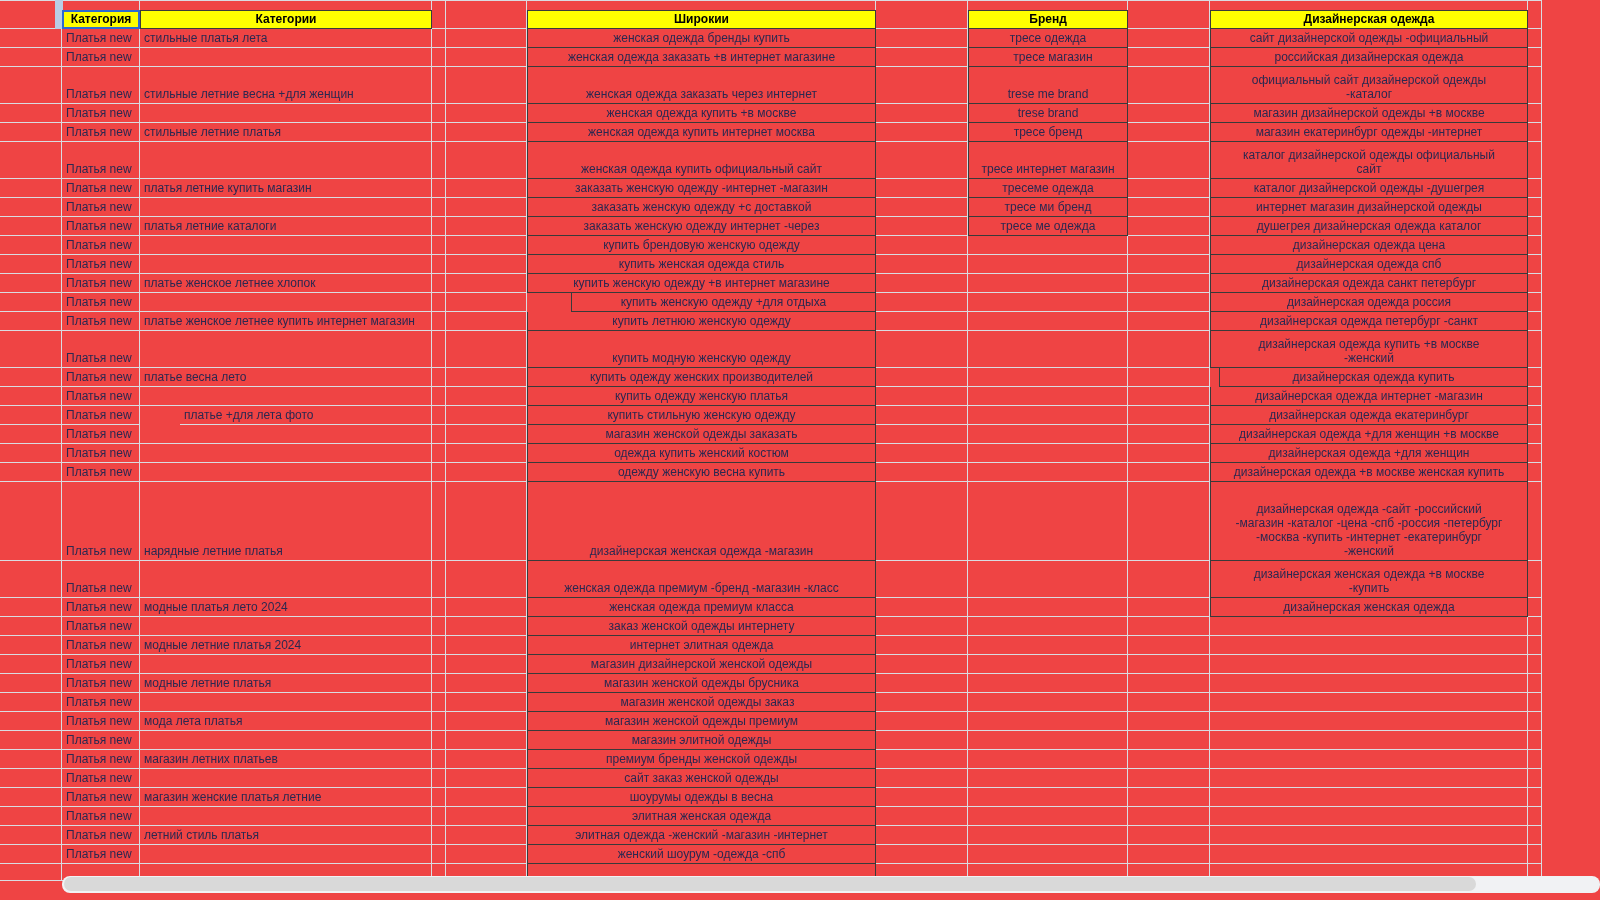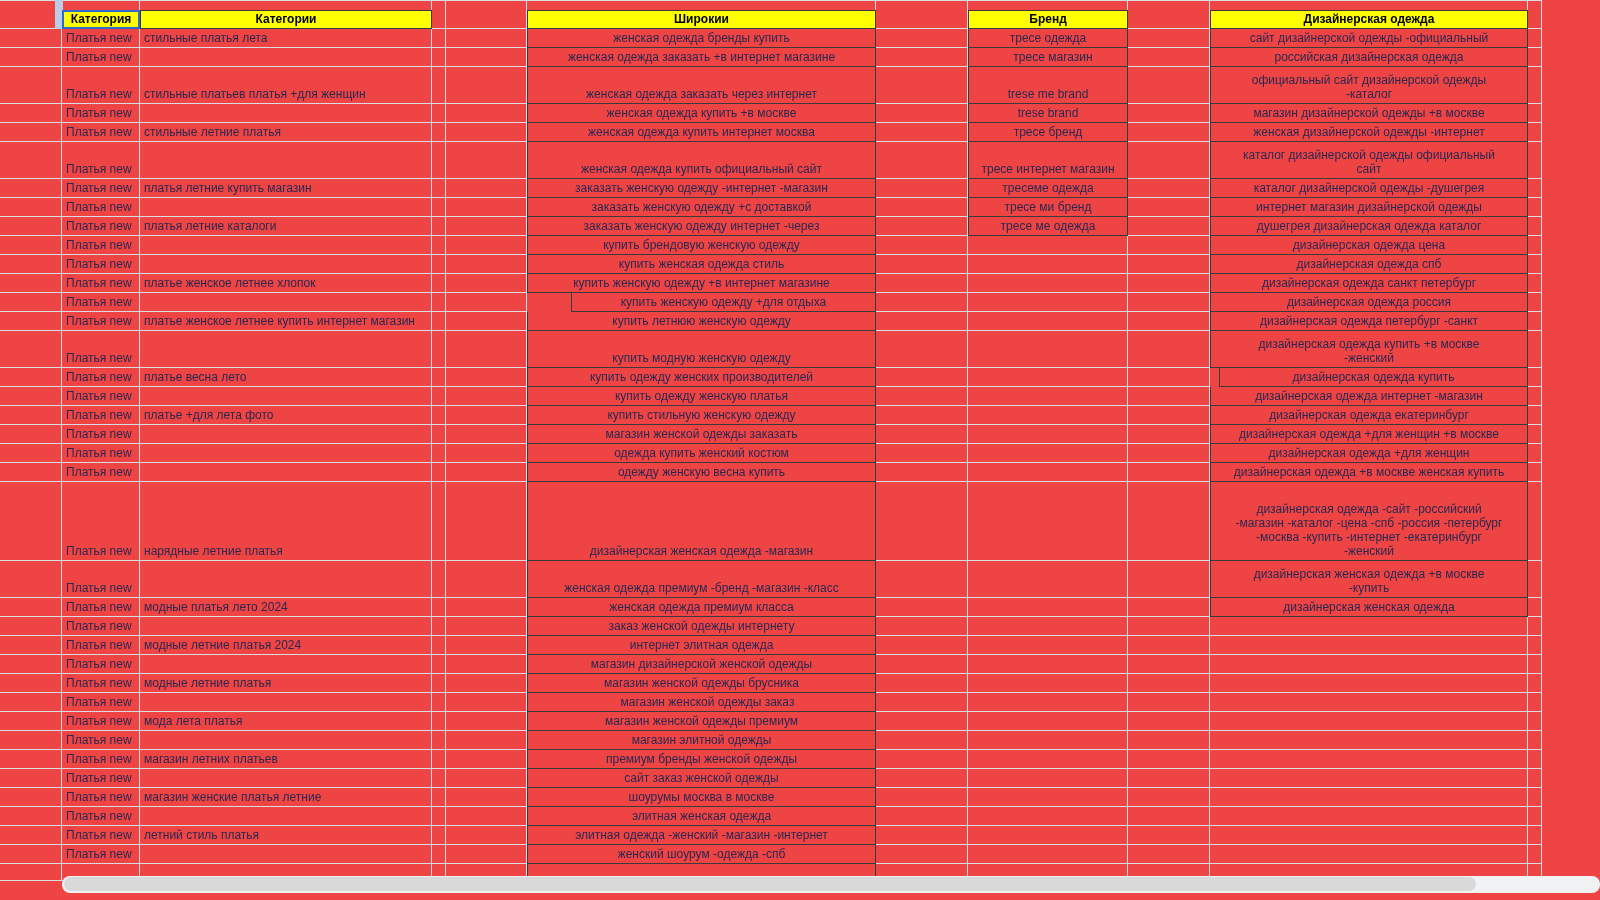--- a/index.html
+++ b/index.html
@@ -107,21 +107,21 @@
       <div class="c" style="height: 19px;"></div>
       <div class="c" style="height: 19px;"></div>
       <div class="c bordered" style="height: 19px;">женская одежда заказать +в интернет магазине</div>
       <div class="c" style="height: 19px;"></div>
       <div class="c bordered" style="height: 19px; padding-left: 14px;">тресе магазин</div>
       <div class="c" style="height: 19px;"></div>
       <div class="c bordered" style="height: 19px;">российская дизайнерская одежда</div>
       <div class="c" style="height: 19px;"></div>
       <div class="c" style="height: 37px;"></div>
       <div class="c left clip" style="height: 37px;">Платья new</div>
-      <div class="c left" style="height: 37px;">стильные платьев платья +для женщин</div>
+      <div class="c left" style="height: 37px;">стильные летние весна +для женщин</div>
       <div class="c" style="height: 37px;"></div>
       <div class="c" style="height: 37px;"></div>
       <div class="c bordered" style="height: 37px;">женская одежда заказать через интернет</div>
       <div class="c" style="height: 37px;"></div>
       <div class="c bordered" style="height: 37px;">trese me brand</div>
       <div class="c" style="height: 37px;"></div>
       <div class="c bordered" style="height: 37px;">официальный сайт дизайнерской одежды
 -каталог</div>
       <div class="c" style="height: 37px;"></div>
       <div class="c" style="height: 19px;"></div>
@@ -137,21 +137,21 @@
       <div class="c" style="height: 19px;"></div>
       <div class="c" style="height: 19px;"></div>
       <div class="c left clip" style="height: 19px;">Платья new</div>
       <div class="c left" style="height: 19px;">стильные летние платья</div>
       <div class="c" style="height: 19px;"></div>
       <div class="c" style="height: 19px;"></div>
       <div class="c bordered" style="height: 19px;">женская одежда купить интернет москва</div>
       <div class="c" style="height: 19px;"></div>
       <div class="c bordered" style="height: 19px;">тресе бренд</div>
       <div class="c" style="height: 19px;"></div>
-      <div class="c bordered" style="height: 19px;">женская дизайнерской одежды -интернет</div>
+      <div class="c bordered" style="height: 19px;">магазин екатеринбург одежды -интернет</div>
       <div class="c" style="height: 19px;"></div>
       <div class="c" style="height: 37px;"></div>
       <div class="c left clip" style="height: 37px;">Платья new</div>
       <div class="c left" style="height: 37px;"></div>
       <div class="c" style="height: 37px;"></div>
       <div class="c" style="height: 37px;"></div>
       <div class="c bordered" style="height: 37px;">женская одежда купить официальный сайт</div>
       <div class="c" style="height: 37px;"></div>
       <div class="c bordered" style="height: 37px;">тресе интернет магазин</div>
       <div class="c" style="height: 37px;"></div>
@@ -275,21 +275,21 @@
       <div class="c" style="height: 19px;"></div>
       <div class="c" style="height: 19px;"></div>
       <div class="c bordered" style="height: 19px;">купить одежду женскую платья</div>
       <div class="c" style="height: 19px;"></div>
       <div class="c center" style="height: 19px;"></div>
       <div class="c" style="height: 19px;"></div>
       <div class="c bordered" style="height: 19px;">дизайнерская одежда интернет -магазин</div>
       <div class="c" style="height: 19px;"></div>
       <div class="c" style="height: 19px;"></div>
       <div class="c left clip" style="height: 19px;">Платья new</div>
-      <div class="c left" style="height: 19px;">платье +для лета фото</div>
+      <div class="c left" style="height: 19px; margin-left: 40px;">платье +для лета фото</div>
       <div class="c" style="height: 19px;"></div>
       <div class="c" style="height: 19px;"></div>
       <div class="c bordered" style="height: 19px;">купить стильную женскую одежду</div>
       <div class="c" style="height: 19px;"></div>
       <div class="c center" style="height: 19px;"></div>
       <div class="c" style="height: 19px;"></div>
       <div class="c bordered" style="height: 19px;">дизайнерская одежда екатеринбург</div>
       <div class="c" style="height: 19px;"></div>
       <div class="c" style="height: 19px;"></div>
       <div class="c left clip" style="height: 19px;">Платья new</div>
@@ -458,21 +458,21 @@
       <div class="c" style="height: 19px;"></div>
       <div class="c center" style="height: 19px;"></div>
       <div class="c" style="height: 19px;"></div>
       <div class="c center" style="height: 19px;"></div>
       <div class="c" style="height: 19px;"></div>
       <div class="c" style="height: 19px;"></div>
       <div class="c left clip" style="height: 19px;">Платья new</div>
       <div class="c left" style="height: 19px;">магазин женские платья летние</div>
       <div class="c" style="height: 19px;"></div>
       <div class="c" style="height: 19px;"></div>
-      <div class="c bordered" style="height: 19px;">шоурумы москва в москве</div>
+      <div class="c bordered" style="height: 19px;">шоурумы одежды в весна</div>
       <div class="c" style="height: 19px;"></div>
       <div class="c center" style="height: 19px;"></div>
       <div class="c" style="height: 19px;"></div>
       <div class="c center" style="height: 19px;"></div>
       <div class="c" style="height: 19px;"></div>
       <div class="c" style="height: 19px;"></div>
       <div class="c left clip" style="height: 19px;">Платья new</div>
       <div class="c left" style="height: 19px;"></div>
       <div class="c" style="height: 19px;"></div>
       <div class="c" style="height: 19px;"></div>

